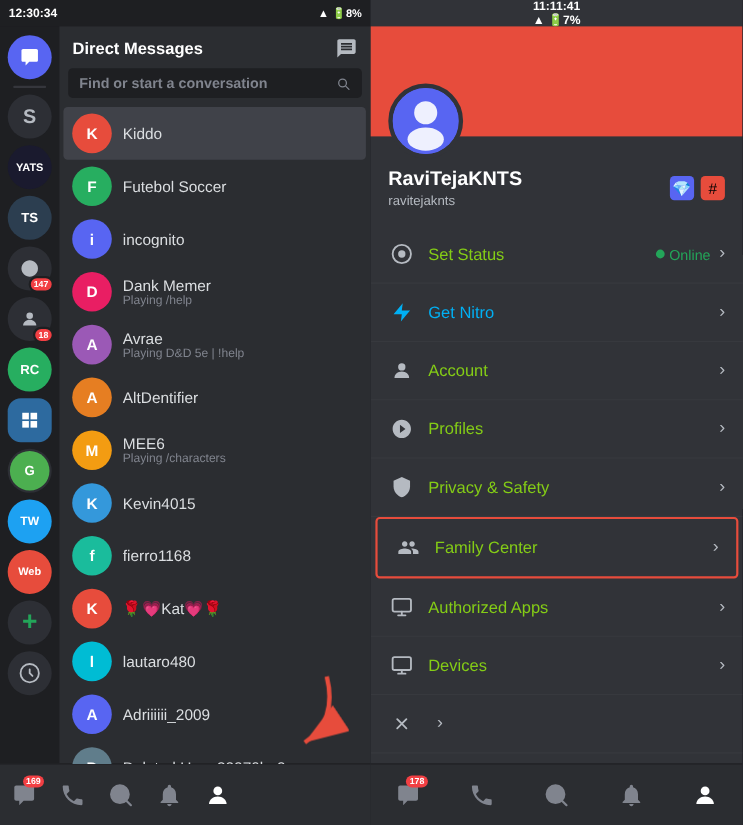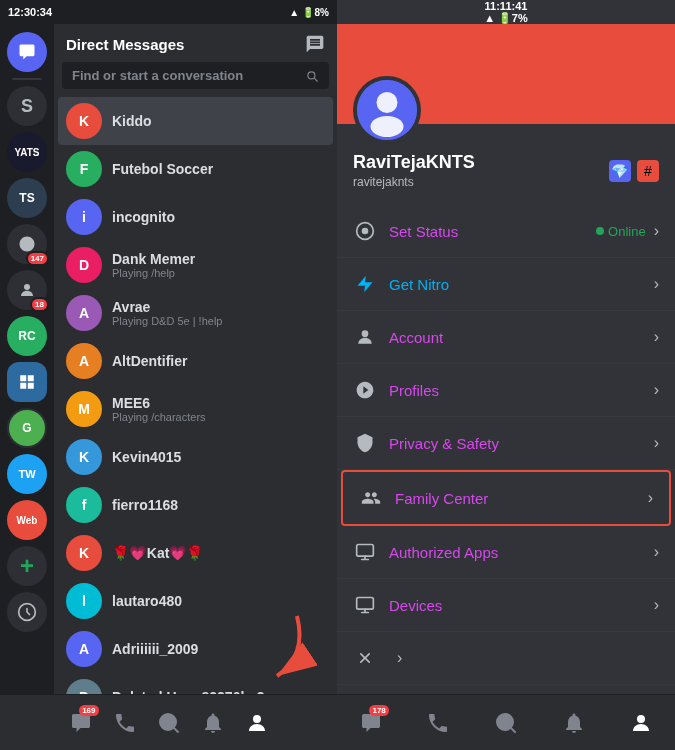--- a/index.html
+++ b/index.html
@@ -158,33 +158,33 @@
       align-items: center;
       justify-content: center;
       font-size: 13px;
       font-weight: 700;
       color: #fff;
       overflow: hidden;
       position: relative;
     }
 
     .dm-info { flex: 1; min-width: 0; }
-    .dm-name { font-size: 14px; font-weight: 700; color: #dbdee1; white-space: nowrap; overflow: hidden; text-overflow: ellipsis; }
+    .dm-name { font-size: 14px; font-weight: 400; color: #dbdee1; white-space: nowrap; overflow: hidden; text-overflow: ellipsis; }
     .dm-status { font-size: 11px; color: #80848e; white-space: nowrap; overflow: hidden; text-overflow: ellipsis; }
 
     .bottom-nav {
       position: absolute;
       bottom: 0;
       left: 0;
       right: 0;
       height: 56px;
       background: #2b2d31;
       display: flex;
       align-items: center;
-      justify-content: center;
+      justify-content: flex-start;
       border-top: 1px solid #1e1f22;
     }
 
     .nav-icon {
       width: 44px;
       height: 44px;
       display: flex;
       align-items: center;
       justify-content: center;
       border-radius: 50%;
@@ -322,21 +322,21 @@
       align-items: center;
       justify-content: center;
       color: #b5bac1;
       font-size: 16px;
       flex-shrink: 0;
     }
 
     .settings-label {
       flex: 1;
       font-size: 15px;
-      color: #d946ef;
+      color: #84cc16;
       font-weight: 500;
     }
 
     .settings-label.nitro { color: #00b0f4; }
 
     .settings-value {
       font-size: 13px;
       color: #23a559;
       display: flex;
       align-items: center;

